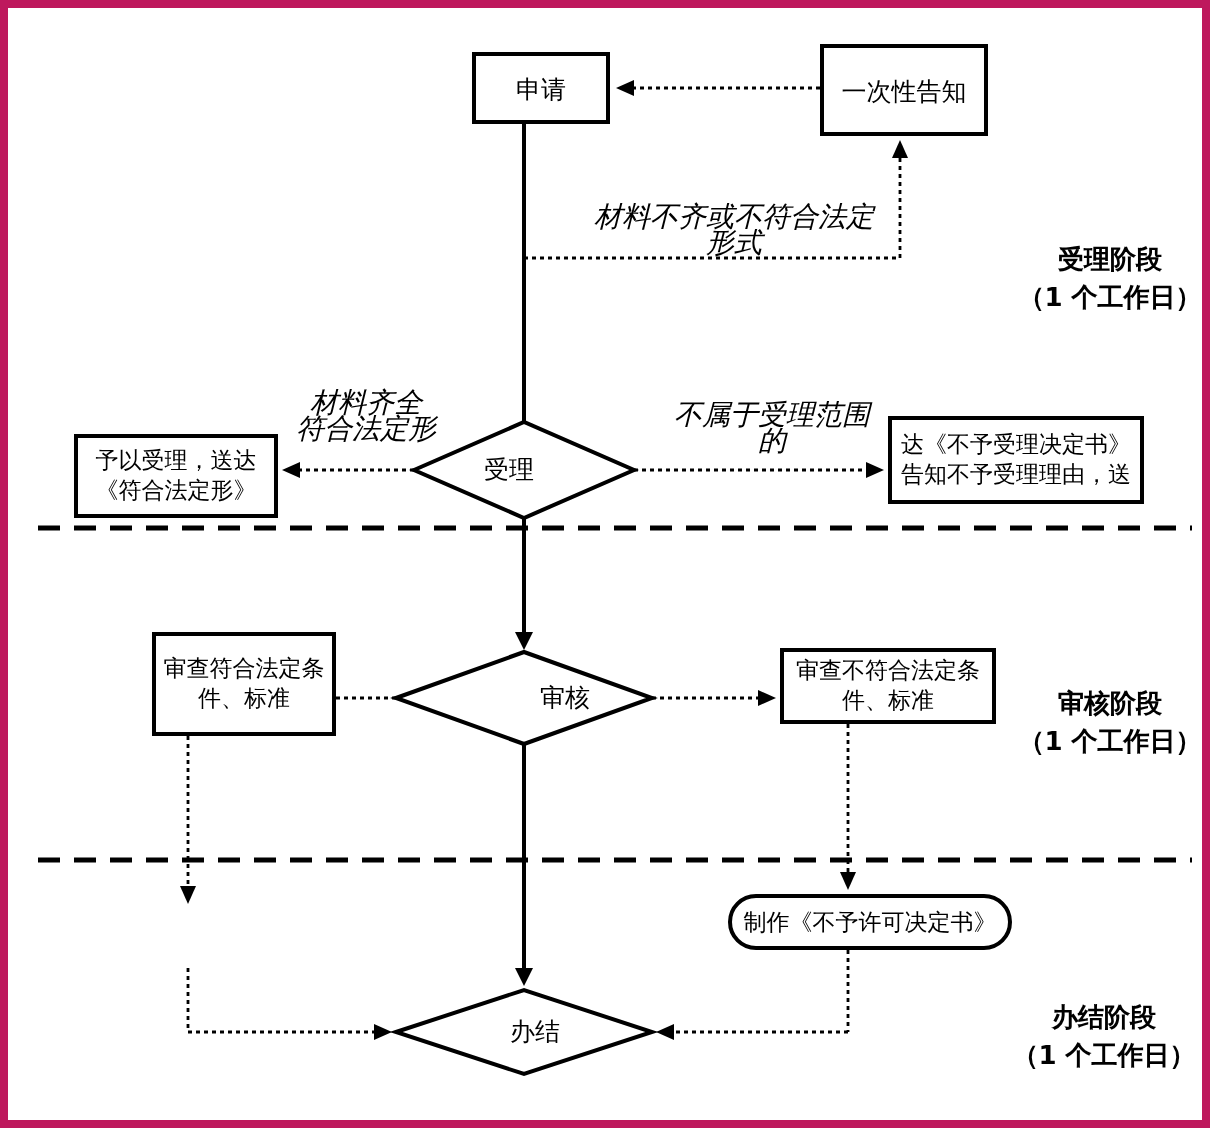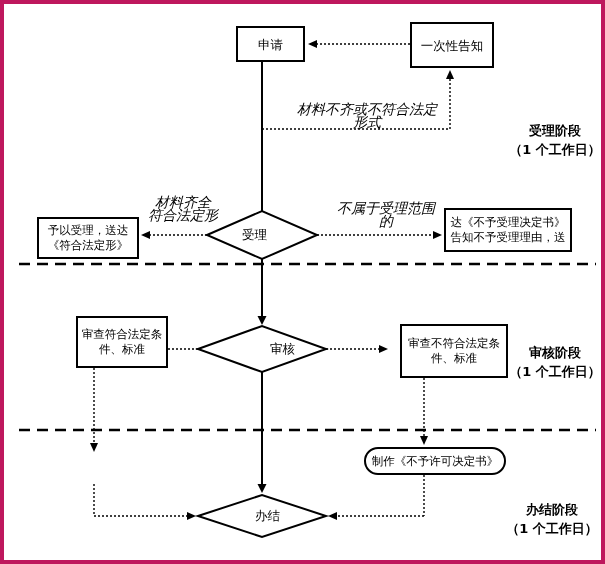--- a/index.html
+++ b/index.html
@@ -94,21 +94,21 @@
   <div class="box" style="left:440px;top:204px;width:128px;height:44px;">
     <span>达《不予受理决定书》</span>
     <span>告知不予受理理由，送</span>
   </div>
 
   <div class="box" style="left:48px;top:312px;width:92px;height:52px;margin-left:24px;">
     <span>审查符合法定条</span>
     <span>件、标准</span>
   </div>
 
-  <div class="box" style="left:396px;top:320px;width:108px;height:54px;">
+  <div class="box" style="left:386px;top:320px;width:108px;height:38px;">
     <span>审查不符合法定条</span>
     <span>件、标准</span>
   </div>
 
 
   <div class="box" style="left:360px;top:443px;width:142px;height:28px;border-radius:14px;">
     <span>制作《不予许可决定书》</span>
   </div>
 
   <div class="dlabel" style="left:238px;top:224px;width:40px;">受理</div>

